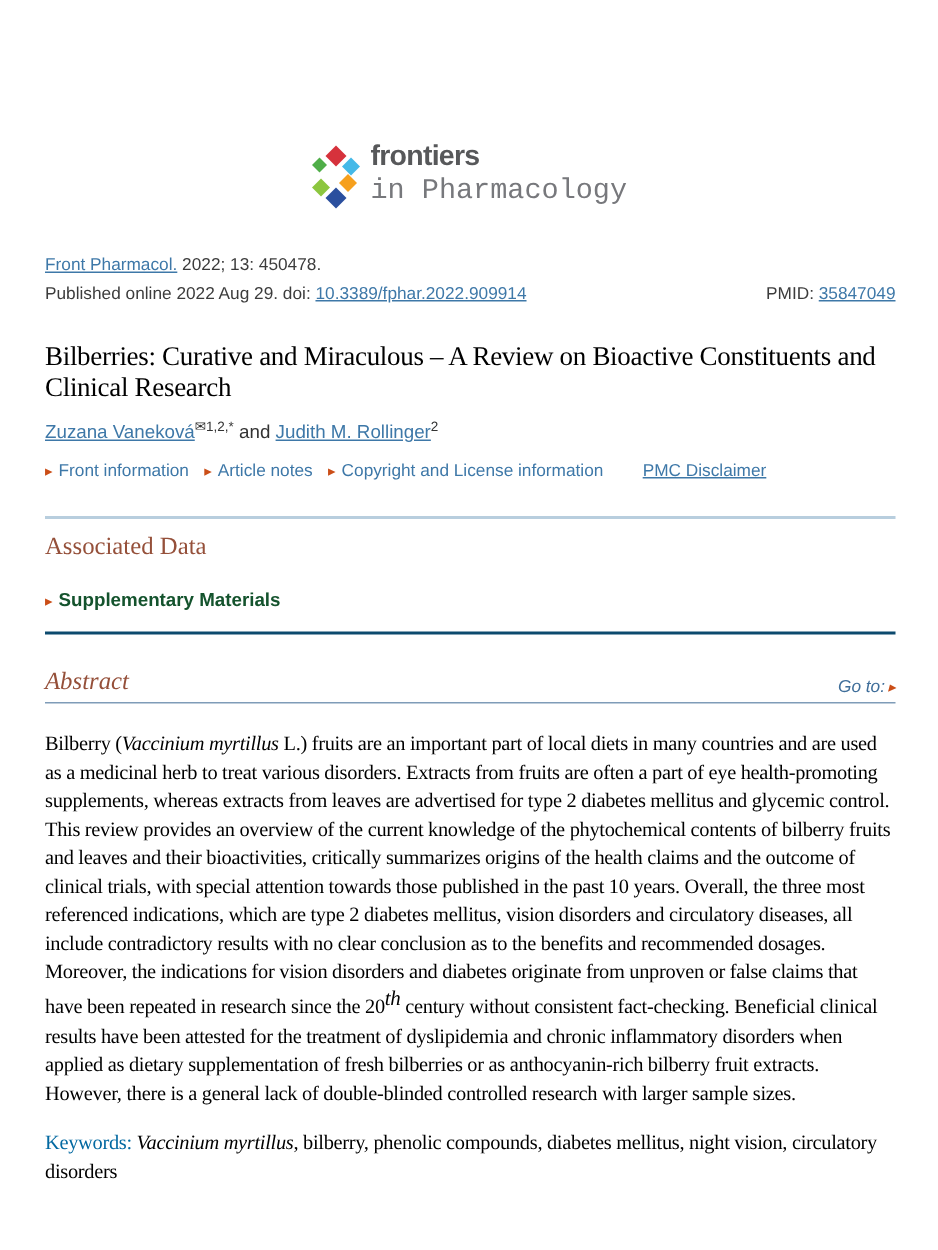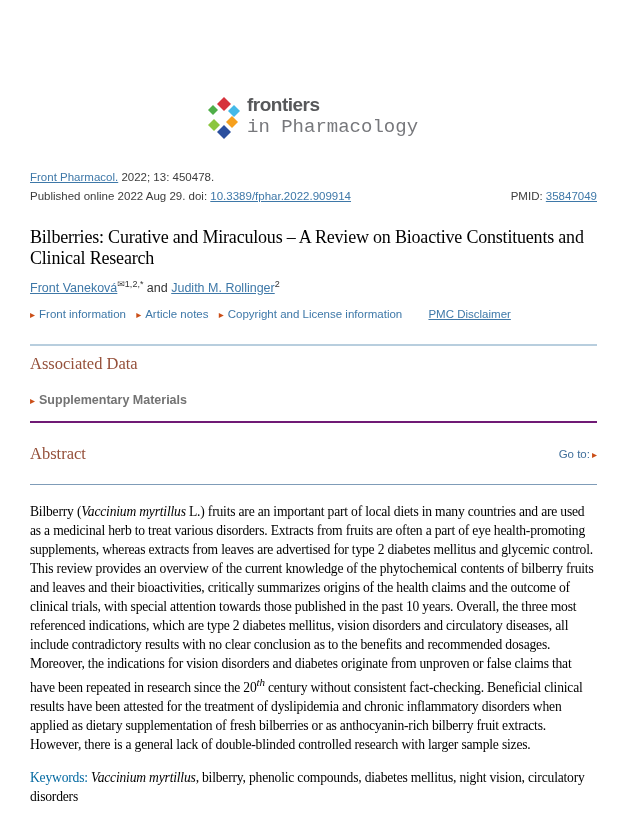--- a/index.html
+++ b/index.html
@@ -50,51 +50,52 @@
   
   .meta { margin: 13px 30px 0 30px; font-size: 11.5px; }
   .meta-item { margin-right: 7px; }
   .bullet { color: #cb4e17; font-size: 10px; margin-right: 4px; }
   .disclaimer { margin-left: 16px; }
 
   
   .assoc {
     margin: 24px 28px 0 30px;
     border-top: 2px solid #b8cede;
-    border-bottom: 2px solid #701a75;
+    border-bottom: 2px solid #0c4a6e;
     padding: 8px 0 14px 0;
   }
   h2.sec-h {
     margin: 0;
     font-family: "Liberation Serif", serif;
     font-weight: normal;
     font-size: 16.5px; line-height: 20px;
     color: #95503a;
   }
   .supp { margin-top: 19px; font-size: 12.5px; }
-  .supp-link { font-weight: bold; color: #737373; }
+  .supp-link { font-weight: bold; color: #14532d; }
 
   
   .abstract { margin: 21px 28px 0 30px; }
   .sec-head {
-    display: flex; justify-content: space-between; align-items: center;
+    display: flex; justify-content: space-between; align-items: flex-end;
     border-bottom: 1.5px solid #7f9cb8;
-    padding-bottom: 20px;
+    padding-bottom: 4px;
+    font-style: italic;
   }
   .goto { font-size: 11.5px; color: #3f6e9a; }
   .goto .bullet { margin-right: 0; margin-left: 2px; }
 
   p.abs {
     margin: 17px 0 0 0;
     font-family: "Liberation Serif", serif;
     font-size: 13.6px; line-height: 19px;
     letter-spacing: -0.2px;
     color: #000;
   }
-  p.abs sup, .kw sup { font-size: 11px; font-style: italic; }
+  p.abs sup, .kw sup { font-size: 14px; font-style: italic; }
 
   .kw {
     margin: 14px 0 0 0;
     font-family: "Liberation Serif", serif;
     font-size: 13.6px; line-height: 19px;
     letter-spacing: -0.2px;
     color: #000;
   }
   .kw-label { color: #0369a1; font-weight: normal; }
 </style>
@@ -123,21 +124,21 @@
       <div><a class="u">Front Pharmacol.</a><span> 2022; 13: 450478.</span></div>
     </div>
     <div class="cite-row">
       <div><span>Published online 2022 Aug 29. doi: </span><a class="u">10.3389/fphar.2022.909914</a></div>
       <div><span>PMID: </span><a class="u">35847049</a></div>
     </div>
   </section>
 
   <h1 class="title">Bilberries: Curative and Miraculous – A Review on Bioactive Constituents and Clinical Research</h1>
 
-  <div class="authors"><a class="u">Front Vaneková</a><sup>✉1,2,*</sup><span> and </span><a class="u">Judith M. Rollinger</a><sup>2</sup></div>
+  <div class="authors"><a class="u">Zuzana Vaneková</a><sup>✉1,2,*</sup><span> and </span><a class="u">Judith M. Rollinger</a><sup>2</sup></div>
 
   <div class="meta">
     <span class="meta-item"><span class="bullet">▸</span><a>Front information</a></span>
     <span class="meta-item"><span class="bullet">▸</span><a>Article notes</a></span>
     <span class="meta-item"><span class="bullet">▸</span><a>Copyright and License information</a></span>
     <a class="u disclaimer">PMC Disclaimer</a>
   </div>
 
   <section class="assoc">
     <h2 class="sec-h">Associated Data</h2>

